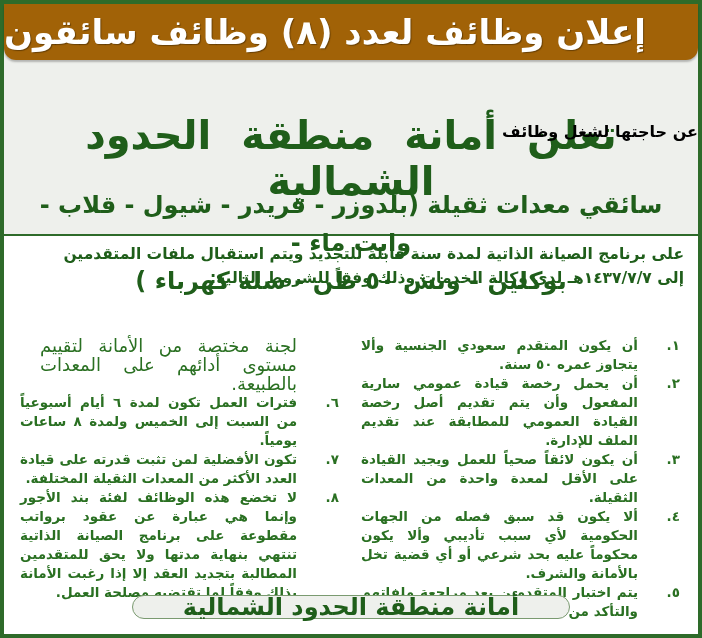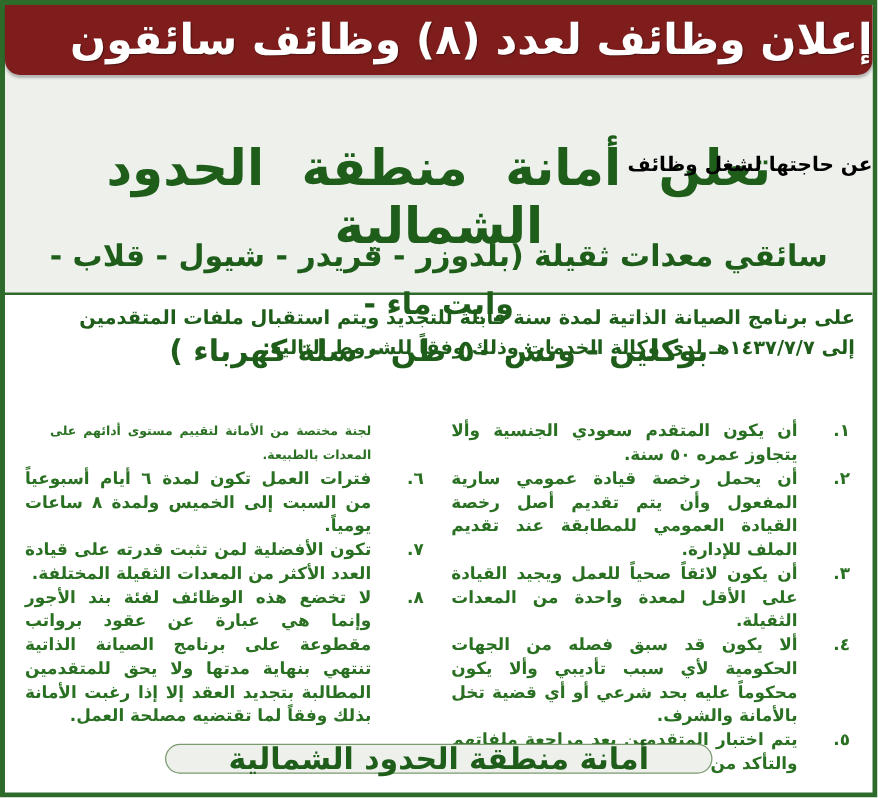--- a/index.html
+++ b/index.html
@@ -8,23 +8,23 @@
     .ad {
       position: relative; width: 702px; height: 638px;
       border: 4px solid #2e6b2a; background: #ffffff; direction: rtl;
     }
     .top {
       position: absolute; left: 0; right: 0; top: 0; height: 232px;
       background: #eef0ec; border-bottom: 2px solid #2e6b2a;
     }
     .banner {
       position: absolute; left: 0; right: 0; top: 0; height: 56px;
-      background: #7f1d1d; border-radius: 0 0 12px 12px;
+      background: #a16207; border-radius: 0 0 12px 12px;
       box-shadow: 0 2px 2px rgba(0,0,0,0.25);
-      display: flex; align-items: center; justify-content: flex-start;
+      display: flex; align-items: center; justify-content: flex-end;
     }
     .banner-title {
       color: #ffffff; font-family: "DejaVu Sans", sans-serif; font-weight: bold;
       font-size: 34px; letter-spacing: 0.5px;
       text-shadow: 1px 1px 1px rgba(0,0,0,0.35);
     }
     .org-title {
       position: absolute; left: 0; right: 0; top: 68px; text-align: center;
       color: #1f5e1a; font-weight: bold; font-size: 40px; line-height: 46px;
       word-spacing: 16px;
@@ -46,21 +46,21 @@
       position: absolute; left: 16px; right: 14px; top: 332px; height: 250px;
       display: flex; flex-direction: row; gap: 18px;
     }
     .col { flex: 1; }
     .cond {
       display: flex; flex-direction: row; color: #2a7022; font-weight: bold;
       font-size: 13.5px; line-height: 19px;
     }
     .cond-num { width: 46px; flex: none; text-align: right; padding-right: 4px; }
     .cond-text { flex: 1; text-align: justify; }
-    .cont { color: #2a7022; font-weight: bold; font-size: 10px; line-height: 19px; padding-right: 46px; text-align: justify; margin-left: 20px; }
+    .cont { color: #2a7022; font-weight: normal; font-size: 18px; line-height: 19px; padding-right: 46px; text-align: justify; margin-left: 20px; }
     .footer {
       position: absolute; left: 128px; right: 128px; top: 591px; height: 24px;
       border: 1px solid #7a9a70; border-radius: 18px; background: #eef0ec;
       display: flex; align-items: center; justify-content: center;
     }
     .footer-title { color: #1f5e1a; font-weight: bold; font-size: 24px; }
   </style>
 </head>
 <body>
 

